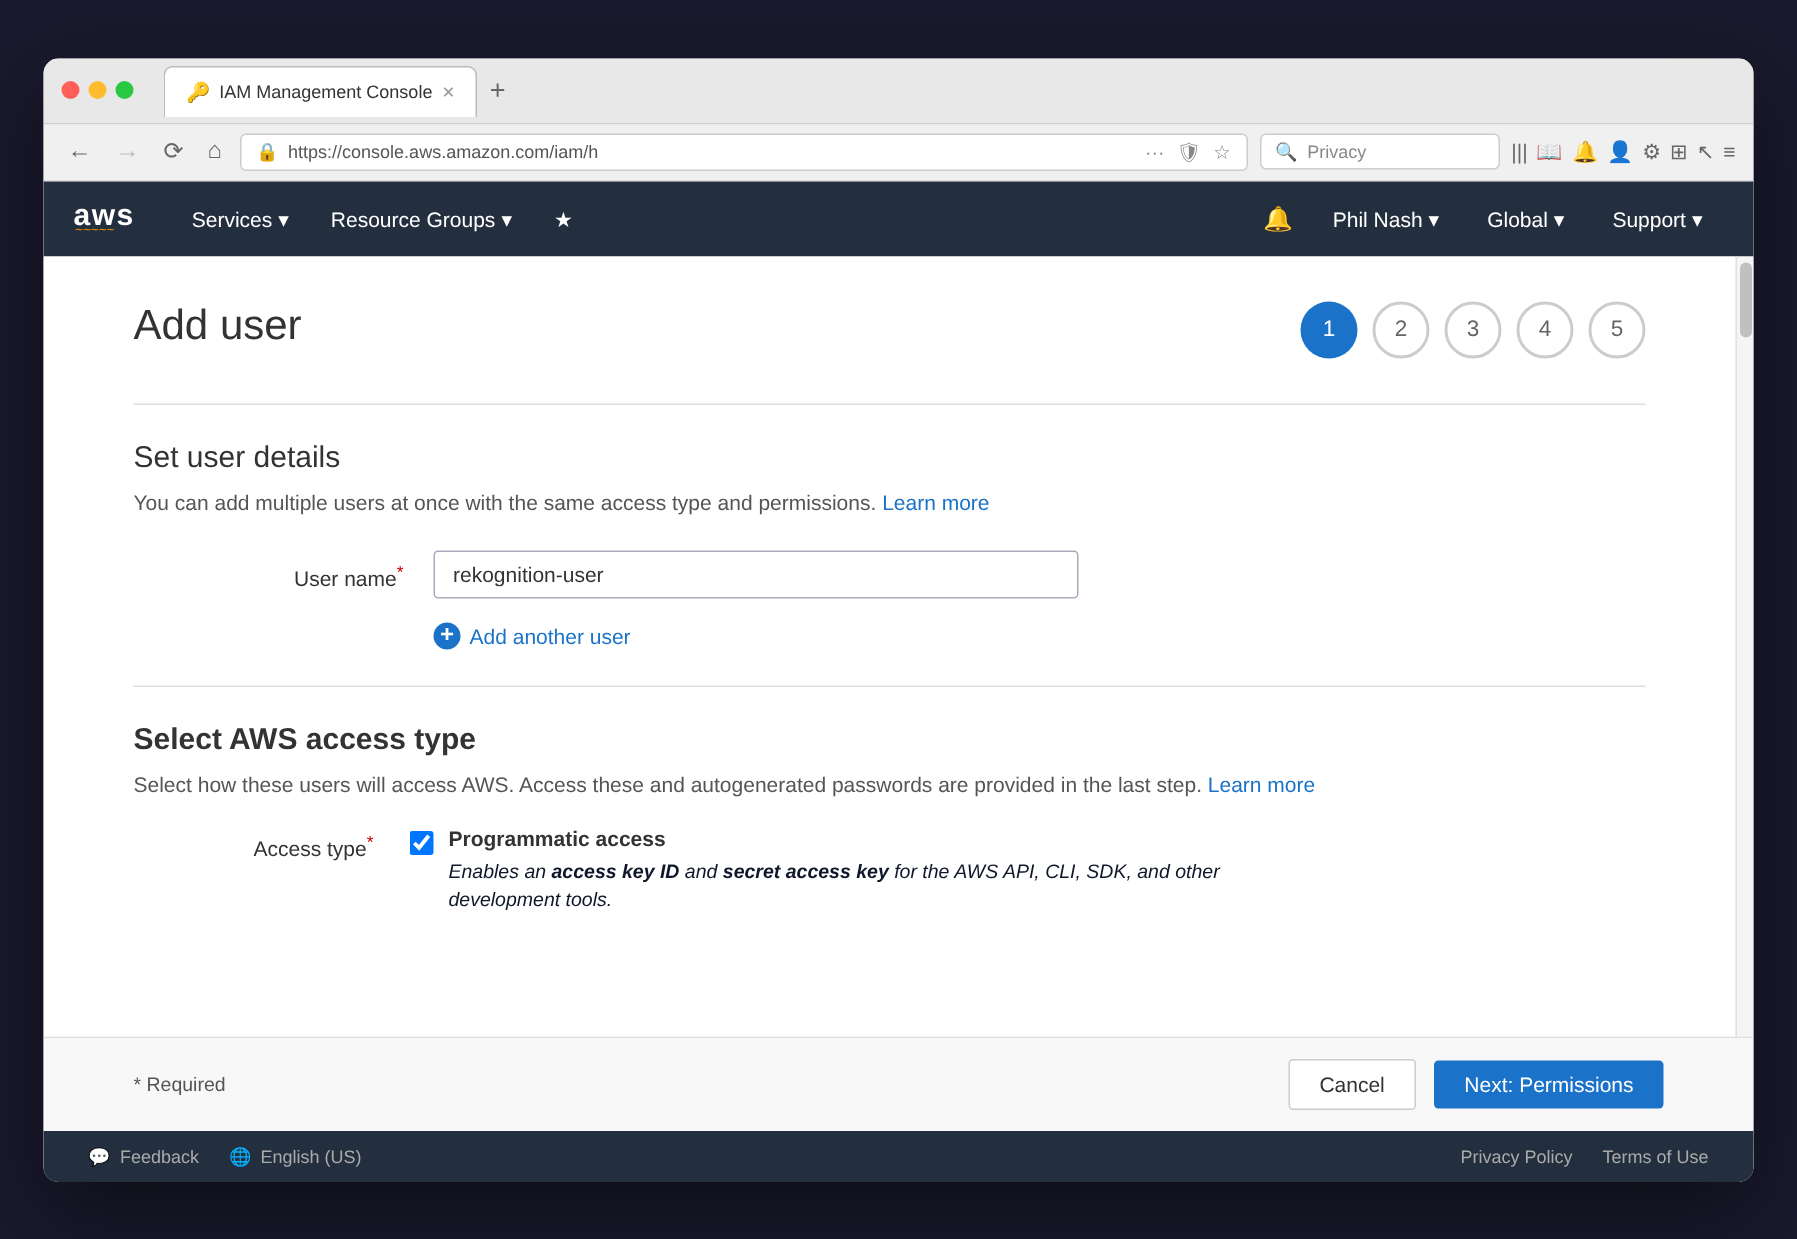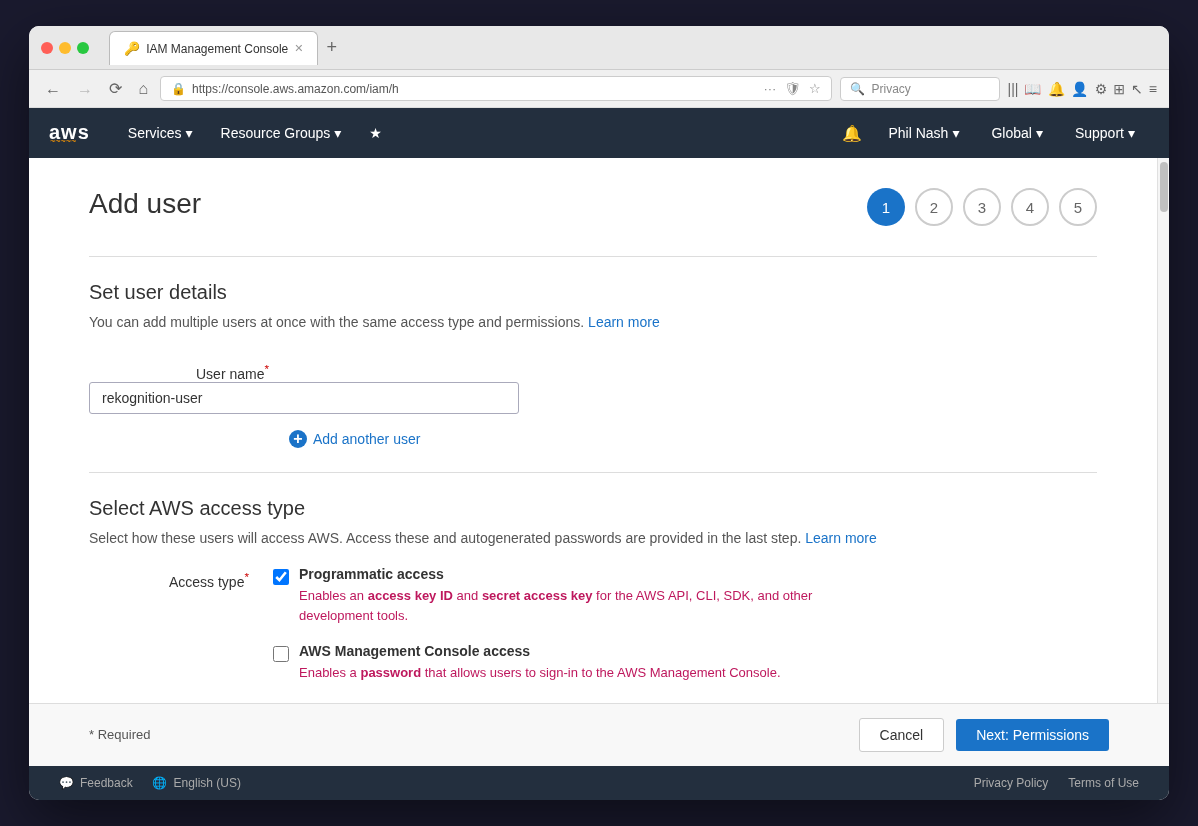--- a/index.html
+++ b/index.html
@@ -248,21 +248,20 @@
     .section-desc a, .learn-more {
       color: #1a73c8;
       text-decoration: none;
     }
 
     
     .form-row {
       display: flex;
       align-items: flex-start;
       margin-bottom: 16px;
-      flex-direction: column;
     }
     .form-label {
       font-size: 14px;
       color: #333;
       width: 200px;
       text-align: right;
       padding-right: 20px;
       padding-top: 8px;
     }
     .form-label sup { color: #c00; }
@@ -301,21 +300,21 @@
       line-height: 1;
     }
 
     
     .access-section {
       border-top: 1px solid #ddd;
       padding-top: 24px;
     }
     .access-section-title {
       font-size: 20px;
-      font-weight: 400;
+      font-weight: 700;
       color: #333;
       margin-bottom: 10px;
     }
     .access-desc {
       font-size: 14px;
       color: #555;
       margin-bottom: 20px;
     }
 
     .access-type-row {
@@ -352,23 +351,24 @@
     }
     .option-content { }
     .option-title {
       font-size: 14px;
       font-weight: 600;
       color: #333;
       margin-bottom: 4px;
     }
     .option-desc {
       font-size: 13px;
-      color: #be185d;
+      color: #0f172a;
       max-width: 520px;
       line-height: 1.5;
+      font-style: italic;
     }
     .option-desc strong { font-weight: 700; }
 
     
     .footer-bar {
       background: #f8f8f8;
       border-top: 1px solid #ddd;
       padding: 14px 60px;
       display: flex;
       align-items: center;
@@ -584,31 +584,20 @@
               <div class="option-content">
                 <div class="option-title">
                   <span>Programmatic access</span>
                 </div>
                 <div class="option-desc">
                   Enables an <strong>access key ID</strong> and <strong>secret access key</strong> for the AWS API, CLI, SDK, and other development tools.
                 </div>
               </div>
             </div>
 
-            <div class="access-option">
-              <input type="checkbox" class="checkbox-input" style="">
-              <div class="option-content">
-                <div class="option-title">
-                  <span>AWS Management Console access</span>
-                </div>
-                <div class="option-desc">
-                  Enables a <strong>password</strong> that allows users to sign-in to the AWS Management Console.
-                </div>
-              </div>
-            </div>
           </div>
         </div>
       </div>
     </div>
 
     <div style="width:12px; background:#f5f5f5; border-left:1px solid #e0e0e0; position:relative;">
       <div style="position:absolute; top:4px; right:1px; width:8px; height:50px; background:#c0c0c0; border-radius:4px;"></div>
     </div>
   </div>
 

